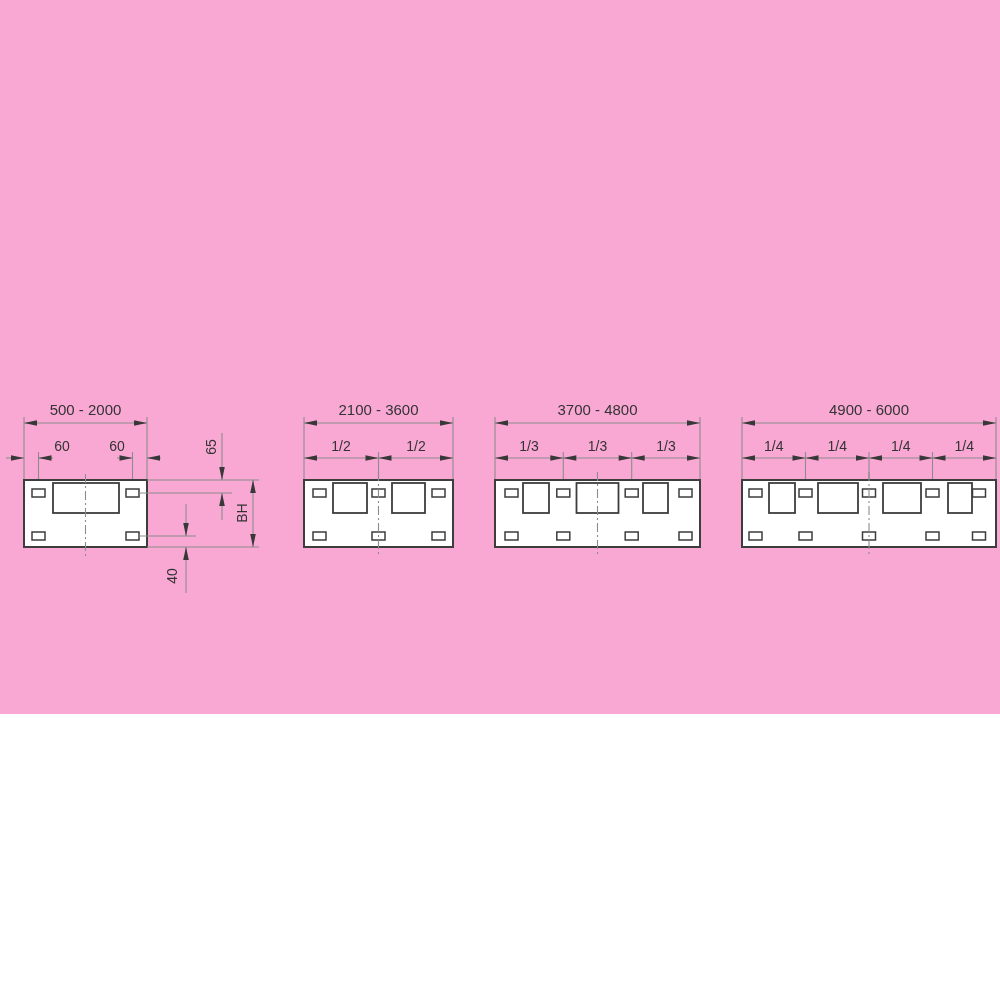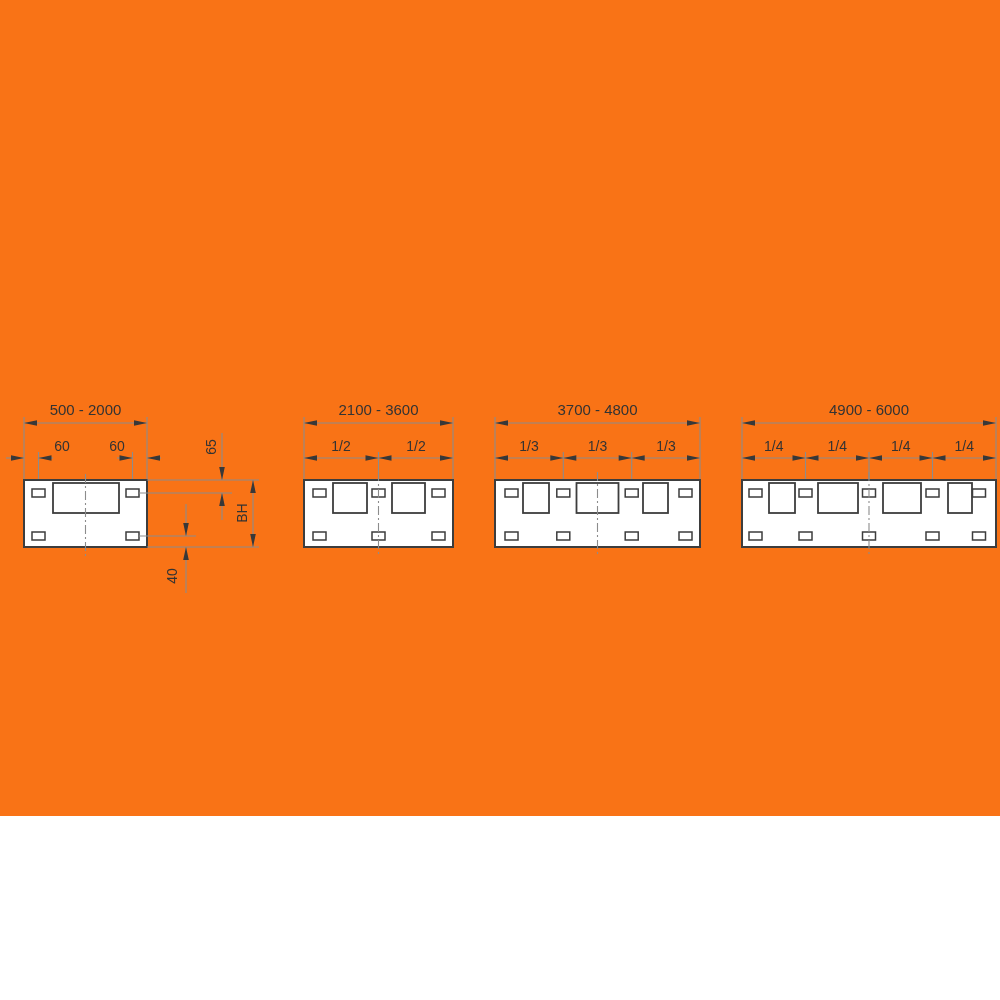--- a/index.html
+++ b/index.html
@@ -1,16 +1,16 @@
 <!DOCTYPE html>
 <html><head>
 <meta charset="utf-8">
 <style>
   html,body{margin:0;padding:0;background:#ffffff;}
-  .stage{width:1000px;height:816px;position:relative;background:#f97316;overflow:hidden;text-decoration:underline;}
+  .stage{width:1000px;height:714px;position:relative;background:#f9a8d4;overflow:hidden;text-decoration:underline;}
   svg text{fill:#333333;font-family:"Liberation Sans",sans-serif;font-size:14px;text-anchor:middle;}
   svg text.big{font-size:15px;}
   .ln{stroke:#8c8c8c;stroke-width:1.1;fill:none;}
   .cl{stroke:#8c8c8c;stroke-width:1.1;fill:none;stroke-dasharray:9 3 2 3;}
   .plate{fill:#ffffff;stroke:#3d3d3d;stroke-width:2;}
   .sq{fill:#ffffff;stroke:#3d3d3d;stroke-width:1.8;}
   .slot{fill:#ffffff;stroke:#3d3d3d;stroke-width:1.5;}
   .ah{fill:#383838;stroke:none;}
 </style>
 </head>

